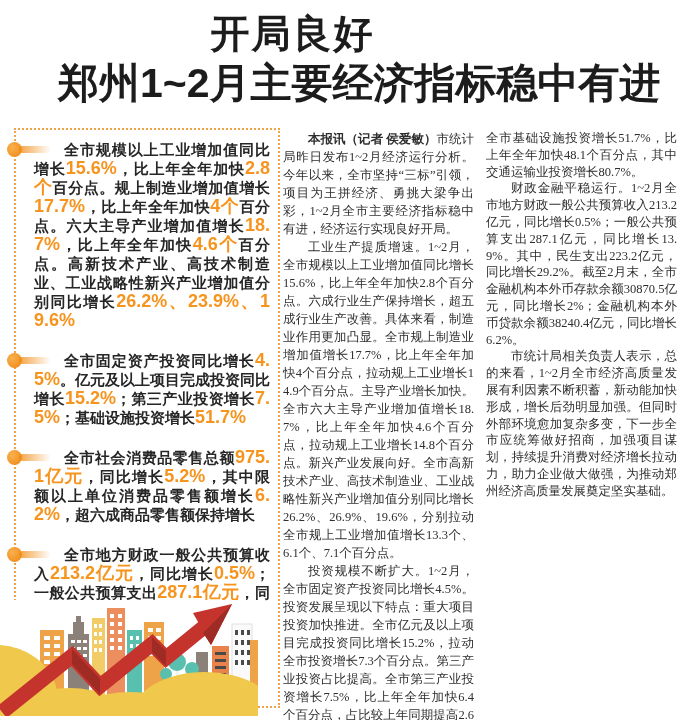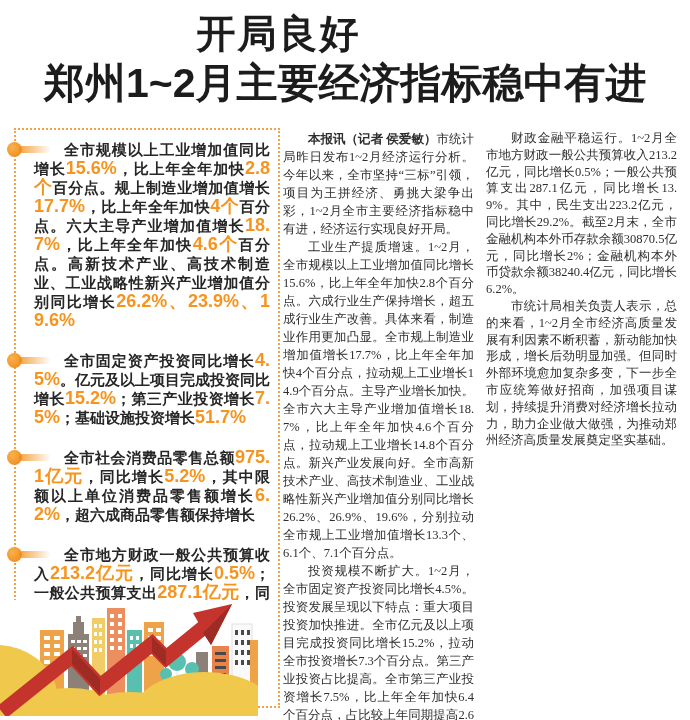--- a/index.html
+++ b/index.html
@@ -8,21 +8,21 @@
     --arrow-red:#c5332d; --arrow-dark:#9e2b24; --hill-yellow:#f0c84b;
     --teal:#59bfae; --bldg-amber:#efa348; --bldg-salmon:#ec8e5e;
     --bldg-gray:#8c8178; --bldg-cream:#f2cd67; --window-dark:#4a4a4a;
   }
   html,body{margin:0;padding:0;}
   body{
     width:690px;height:720px;position:relative;background:#ffffff;
     overflow:hidden;font-family:"Liberation Sans",sans-serif;
   }
   
-  .title-block{position:absolute;left:0;top:10px;width:557px;text-align:center;color:var(--title-text);}
+  .title-block{position:absolute;left:14px;top:10px;width:557px;text-align:center;color:var(--title-text);}
   .title-line1{font-size:39px;font-weight:900;line-height:48px;letter-spacing:2px;}
   .title-line2{font-size:41px;font-weight:900;line-height:50px;letter-spacing:0px;white-space:nowrap;padding-left:44px;}
   
   .stats-panel{
     position:absolute;left:14px;top:128px;width:236px;height:566px;
     border:2px dotted var(--panel-border);
     padding:10px 8px 0 18px;
   }
   .stat-item{position:relative;margin-bottom:21px;}
   .stat-text{
@@ -95,20 +95,21 @@
   </div>
 </aside>
 
 <section class="article-col col-middle">
   <p><span class="b">本报讯（记者 侯爱敏）</span><span>市统计局昨日发布1~2月经济运行分析。今年以来，全市坚持“三标”引领，项目为王拼经济、勇挑大梁争出彩，1~2月全市主要经济指标稳中有进，经济运行实现良好开局。</span></p>
   <p><span>工业生产提质增速。1~2月，全市规模以上工业增加值同比增长15.6%，比上年全年加快2.8个百分点。六成行业生产保持增长，超五成行业生产改善。具体来看，制造业作用更加凸显。全市规上制造业增加值增长17.7%，比上年全年加快4个百分点，拉动规上工业增长14.9个百分点。主导产业增长加快。全市六大主导产业增加值增长18.7%，比上年全年加快4.6个百分点，拉动规上工业增长14.8个百分点。新兴产业发展向好。全市高新技术产业、高技术制造业、工业战略性新兴产业增加值分别同比增长26.2%、26.9%、19.6%，分别拉动全市规上工业增加值增长13.3个、6.1个、7.1个百分点。</span></p>
   <p><span>投资规模不断扩大。1~2月，全市固定资产投资同比增长4.5%。投资发展呈现以下特点：重大项目投资加快推进。全市亿元及以上项目完成投资同比增长15.2%，拉动全市投资增长7.3个百分点。第三产业投资占比提高。全市第三产业投资增长7.5%，比上年全年加快6.4个百分点，占比较上年同期提高2.6个百分点。基础设施投资明显提速。</span></p>
 </section>
 
 <section class="article-col col-right">
+  <p class="cont"><span>全市基础设施投资增长51.7%，比上年全年加快48.1个百分点，其中交通运输业投资增长80.7%。</span></p>
   <p><span>财政金融平稳运行。1~2月全市地方财政一般公共预算收入213.2亿元，同比增长0.5%；一般公共预算支出287.1亿元，同比增长13.9%。其中，民生支出223.2亿元，同比增长29.2%。截至2月末，全市金融机构本外币存款余额30870.5亿元，同比增长2%；金融机构本外币贷款余额38240.4亿元，同比增长6.2%。</span></p>
   <p><span>市统计局相关负责人表示，总的来看，1~2月全市经济高质量发展有利因素不断积蓄，新动能加快形成，增长后劲明显加强。但同时外部环境愈加复杂多变，下一步全市应统筹做好招商，加强项目谋划，持续提升消费对经济增长拉动力，助力企业做大做强，为推动郑州经济高质量发展奠定坚实基础。</span></p>
 </section>
 
 <div class="illustration">
   <svg width="258" height="116" viewBox="0 0 258 116" xmlns="http://www.w3.org/2000/svg">
     <g>
 
       <rect x="40" y="30" width="24" height="80" fill="var(--bldg-amber)"></rect>
       <g fill="#ffffff">

